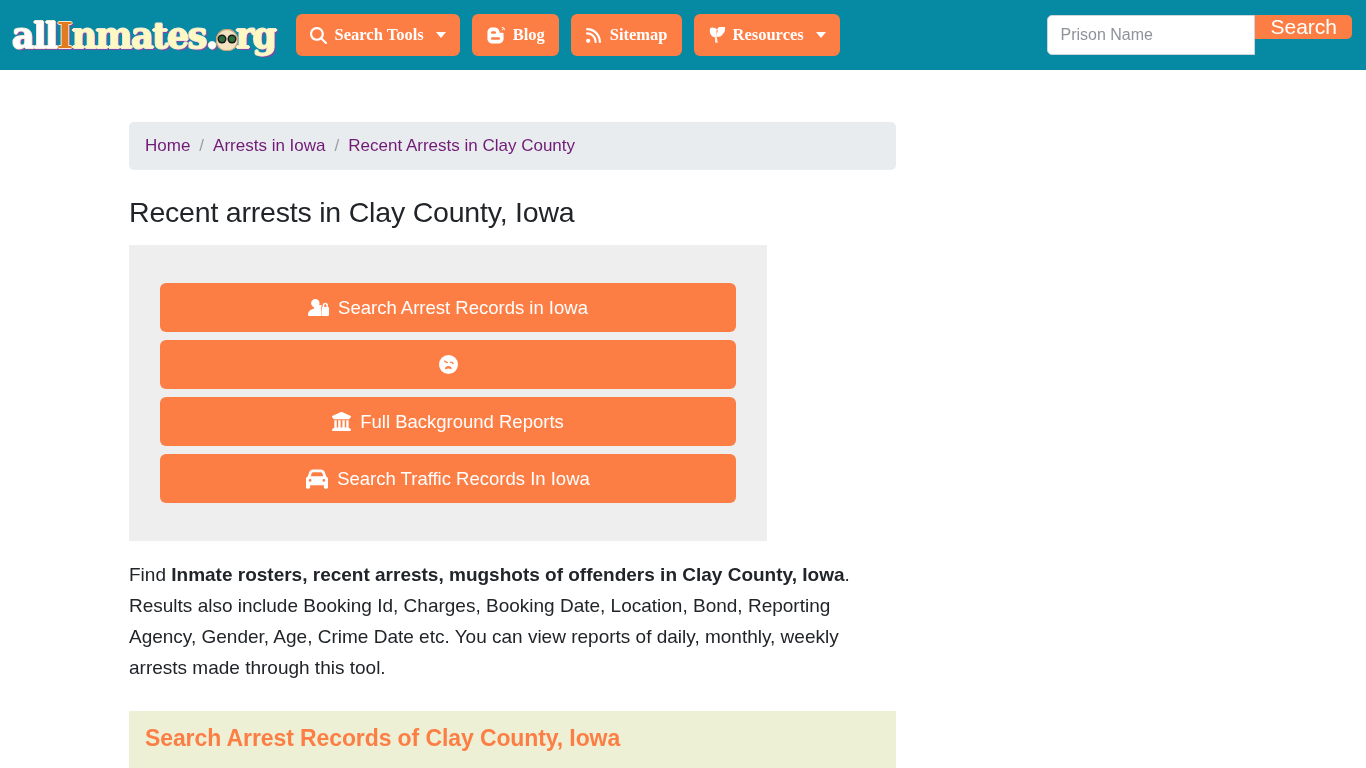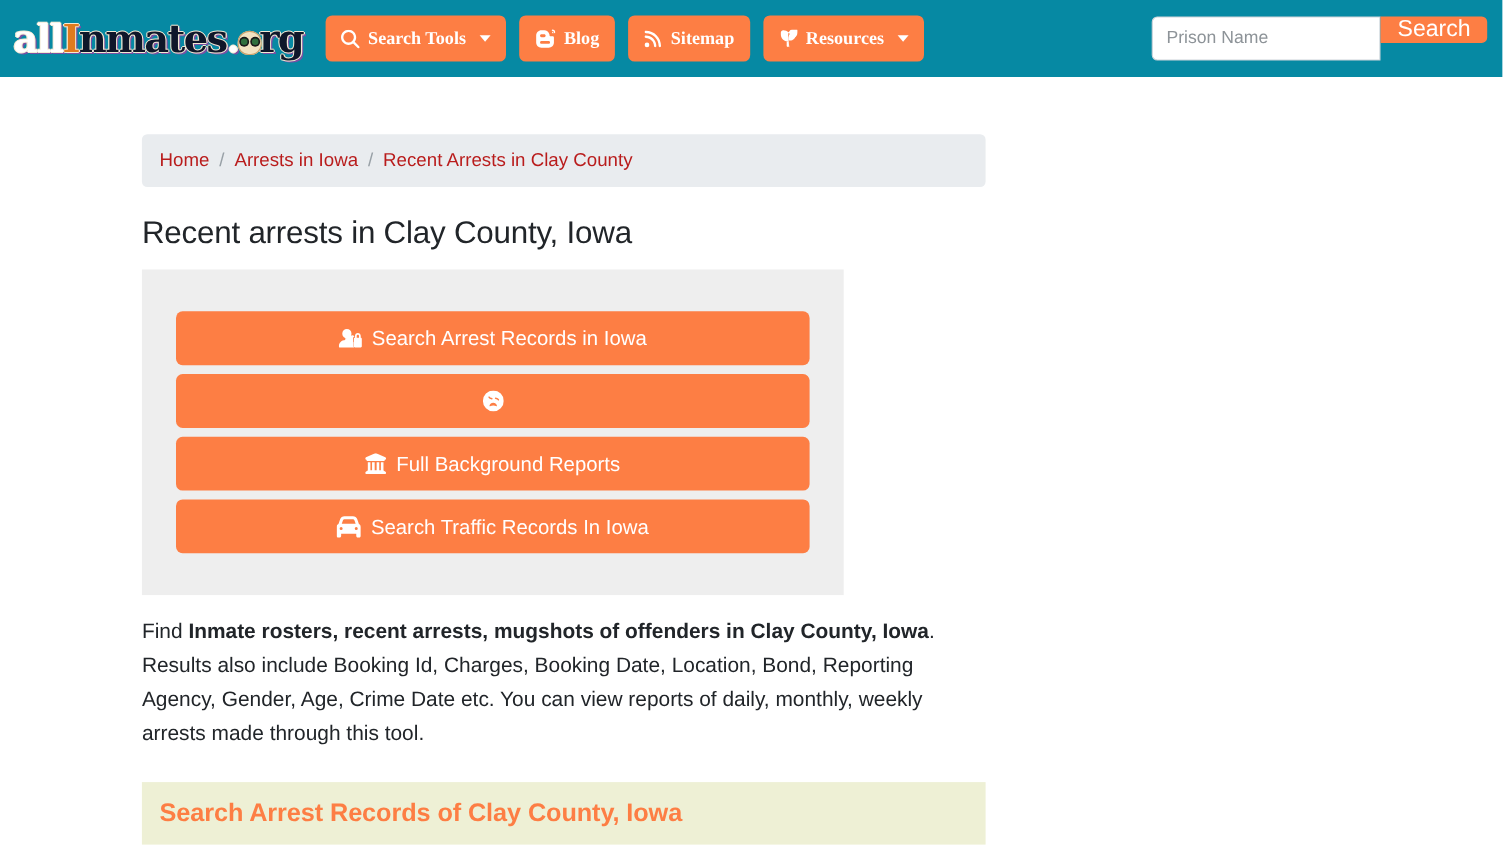--- a/index.html
+++ b/index.html
@@ -44,21 +44,21 @@
        1px 0 0 #f2ead4, -1px 0 0 #f2ead4,
        0 1px 0 #f2ead4, 0 -1px 0 #f2ead4,
        2px 2px 0 #7a4fa3;
   }
   .logo-text .l-a { color: #ffffff; }
   .logo-text .l-ll { color: #ffffff; }
   .logo-text .l-i {
     color: #e07b1f;
     position: relative;
   }
-  .logo-text .l-rest { color: #0f172a; }
+  .logo-text .l-rest { color: #fef9c3; }
   .logo-text .l-dot { color: #ffffff; }
   .logo-badge {
     display: inline-block;
     width: 22px; height: 22px;
     background: #f2e3c2;
     border-radius: 50% 50% 45% 45%;
     position: relative;
     top: 3px;
     margin: 0 -2px 0 -1px;
     box-shadow: inset 0 0 0 1px #c9a06a;
@@ -151,21 +151,21 @@
     margin-top: 52px;
     background: #e9ecef;
     border-radius: 5px;
     padding: 14px 16px;
     font-size: 17px;
     display: flex;
     align-items: center;
     gap: 0;
   }
   .breadcrumb a {
-    color: #b91c1c;
+    color: #701a75;
     text-decoration: none;
     cursor: pointer;
   }
   .breadcrumb .sep {
     color: #98a0a6;
     margin: 0 9px;
   }
 
   .page-title {
     font-size: 28.5px;

